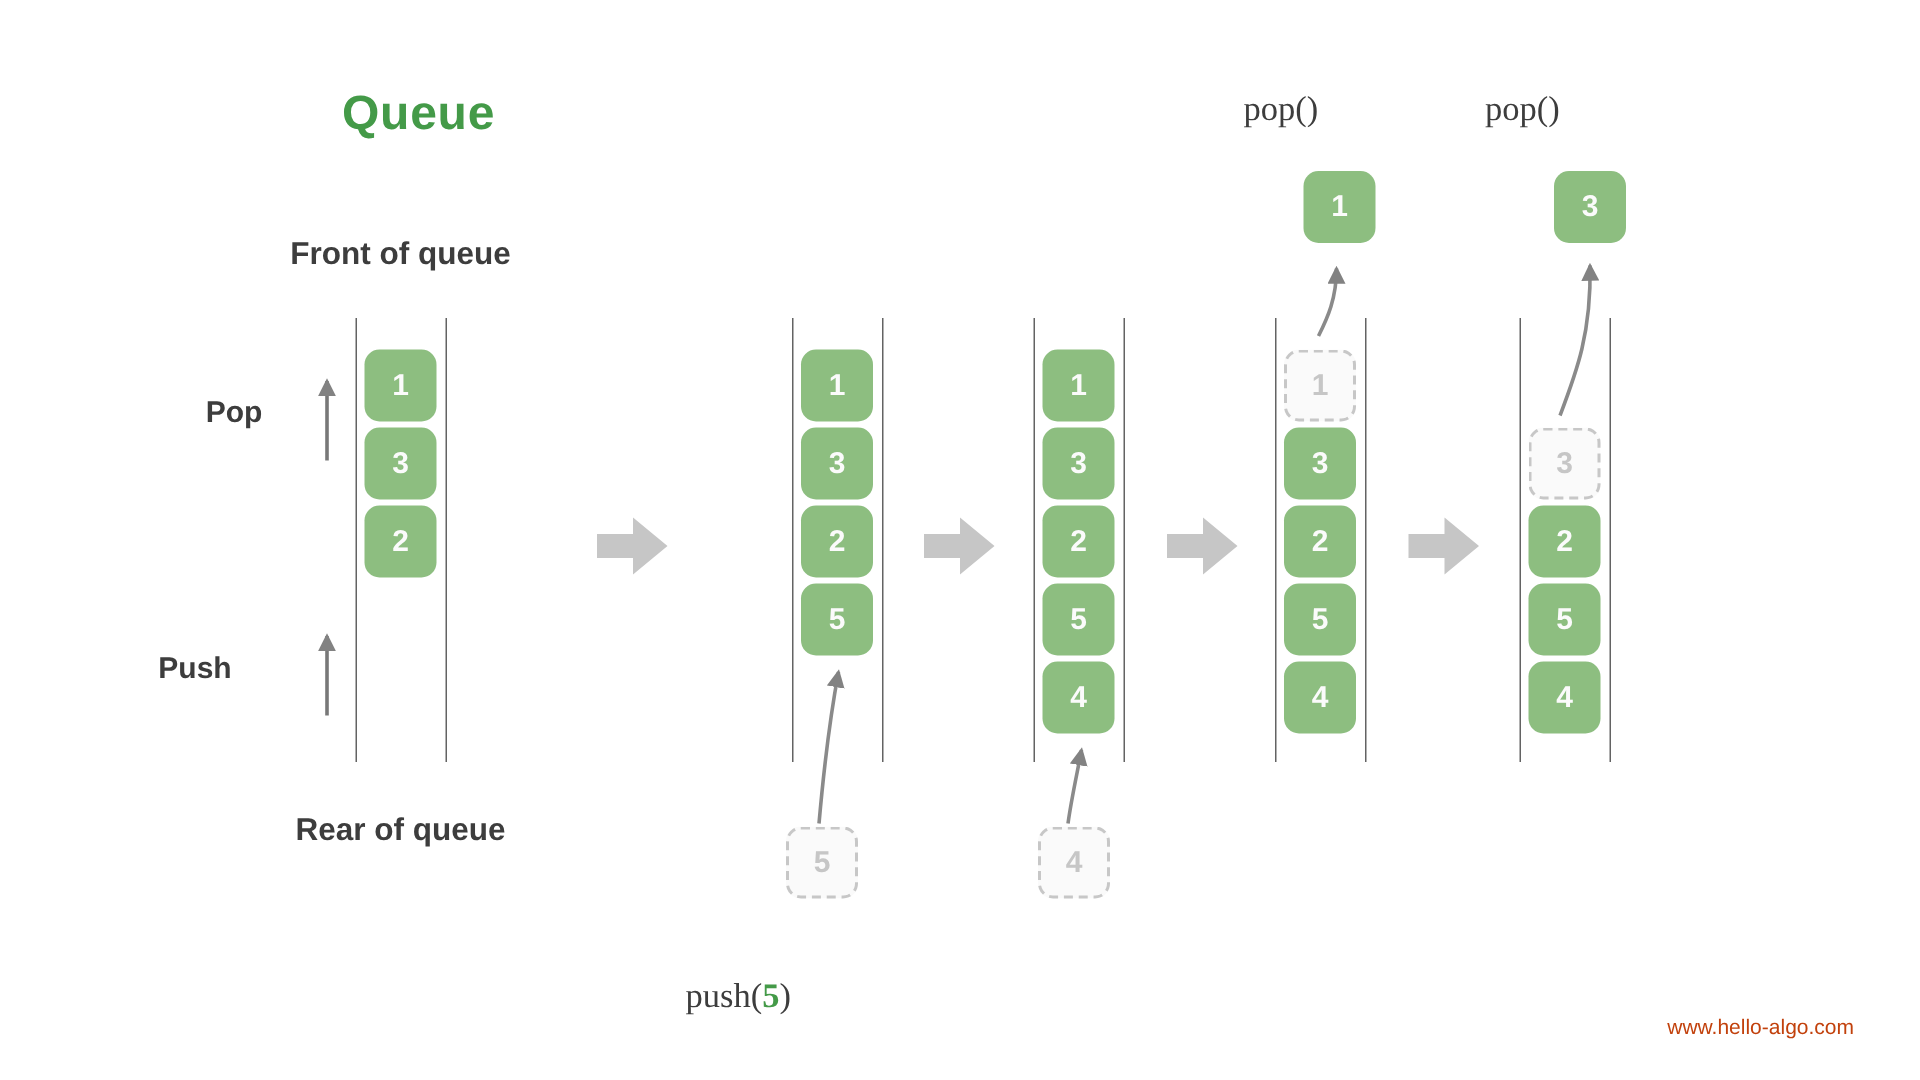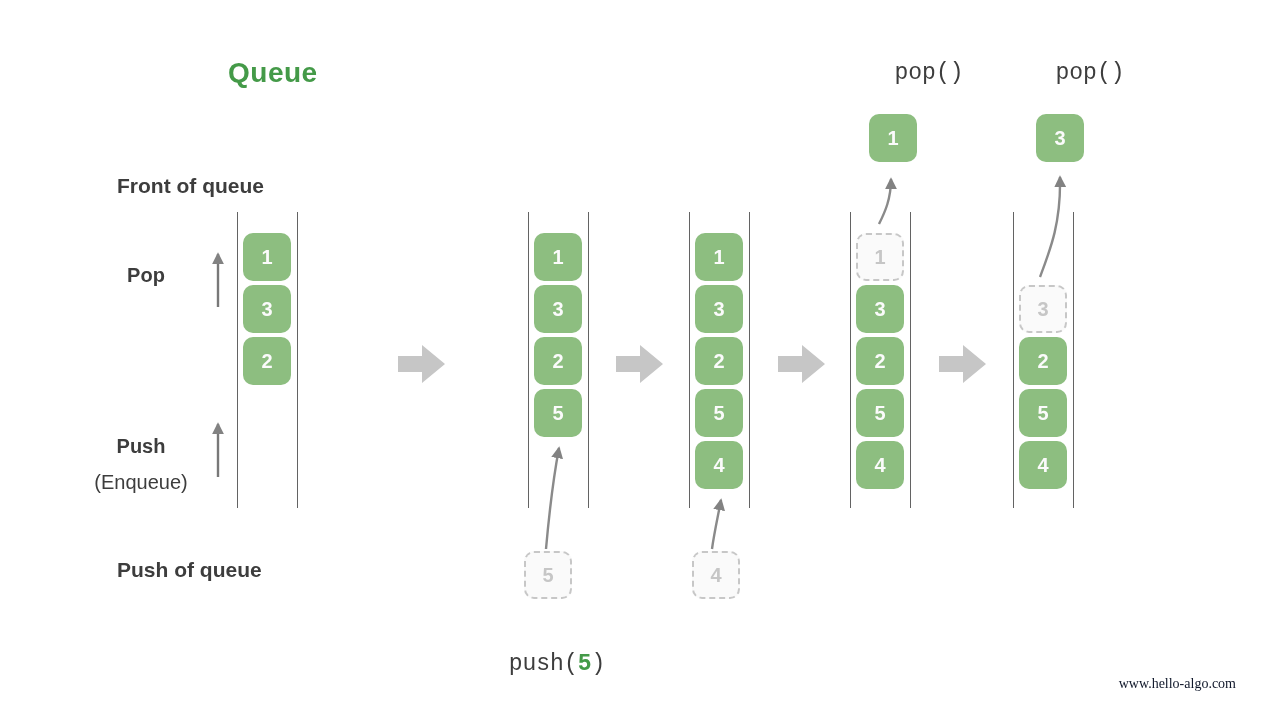--- a/index.html
+++ b/index.html
@@ -2,70 +2,69 @@
 <html><head>
 <meta charset="utf-8">
 <style>
   html,body{margin:0;padding:0;background:#ffffff;}
   .canvas{
     position:relative;width:1280px;height:720px;background:#ffffff;overflow:hidden;
     font-family:"Liberation Sans", sans-serif;color:#3d3d3d;
   }
   .title{
     position:absolute;left:228px;top:57px;
-    font-size:28px;font-weight:700;color:#449a48;letter-spacing:.5px;
+    font-size:32px;font-weight:700;color:#449a48;letter-spacing:.5px;
   }
   .side-label{
     position:absolute;font-size:21px;font-weight:700;color:#3d3d3d;
-    width:300px;margin-top:16px;
+    width:300px;text-align:center;
   }
   .op-block{
     position:absolute;width:200px;text-align:center;font-size:20px;line-height:36px;color:#3d3d3d;
   }
   .op-block .b{font-weight:700;}
   .queue{
     position:absolute;top:212px;width:61px;height:296px;box-sizing:border-box;
     border-left:1.5px solid #636363;border-right:1.5px solid #636363;
   }
   .cell{
     position:absolute;left:5px;width:48px;height:48px;border-radius:10px;
     display:flex;align-items:center;justify-content:center;
     font-size:20px;font-weight:700;box-sizing:border-box;
   }
   .cell.green{background:#8dbe80;color:#fbfbfb;}
   .cell.ghost{background:#fafafa;border:2px dashed #c7c7c7;color:#c6c6c6;}
   .r0{top:21px}.r1{top:73px}.r2{top:125px}.r3{top:177px}.r4{top:229px}
   .float-cell{left:auto;}  
   .code{
-    position:absolute;font-family:Liberation Mono, monospace;
-    font-size:23px;color:#3d3d3d;width:200px;text-align:center;
+    position:absolute;font-family:Liberation Serif, serif;
+    font-size:23px;color:#3d3d3d;width:200px;
   }
   .code .arg{color:#449a48;font-weight:700;}
   .watermark{
     position:absolute;right:44px;top:676px;
-    font-family:Liberation Serif, serif;
-    font-size:14px;color:#0f172a;
+    font-family:Liberation Sans, sans-serif;
+    font-size:14px;color:#c2410c;
   }
   svg.overlay{position:absolute;left:0;top:0;pointer-events:none;}
 </style>
 </head>
 <body>
 
 <div class="canvas">
 
   <div class="title">Queue</div>
   <div class="side-label" style="left:117px;top:158px">Front of queue</div>
-  <div class="side-label" style="left:117px;top:542px">Push of queue</div>
+  <div class="side-label" style="left:117px;top:542px">Rear of queue</div>
 
-  <div class="op-block" style="left:46px;top:257px">
+  <div class="op-block" style="left:56px;top:257px">
     <div class="b">Pop</div>
   </div>
-  <div class="op-block" style="left:41px;top:428px">
+  <div class="op-block" style="left:30px;top:428px">
     <div class="b">Push</div>
-    <div>(Enqueue)</div>
   </div>
 
   <svg class="overlay" width="1280" height="720" viewBox="0 0 1280 720">
     <defs>
       <marker id="ah" viewBox="0 0 10 10" refX="8.5" refY="5" markerWidth="5" markerHeight="5" orient="auto-start-reverse">
         <path d="M0,0 L10,5 L0,10 Z" fill="#828282"></path>
       </marker>
     </defs>
 
     <line x1="218" y1="307" x2="218" y2="254" stroke="#787878" stroke-width="2.4" marker-end="url(#ah)"></line>

